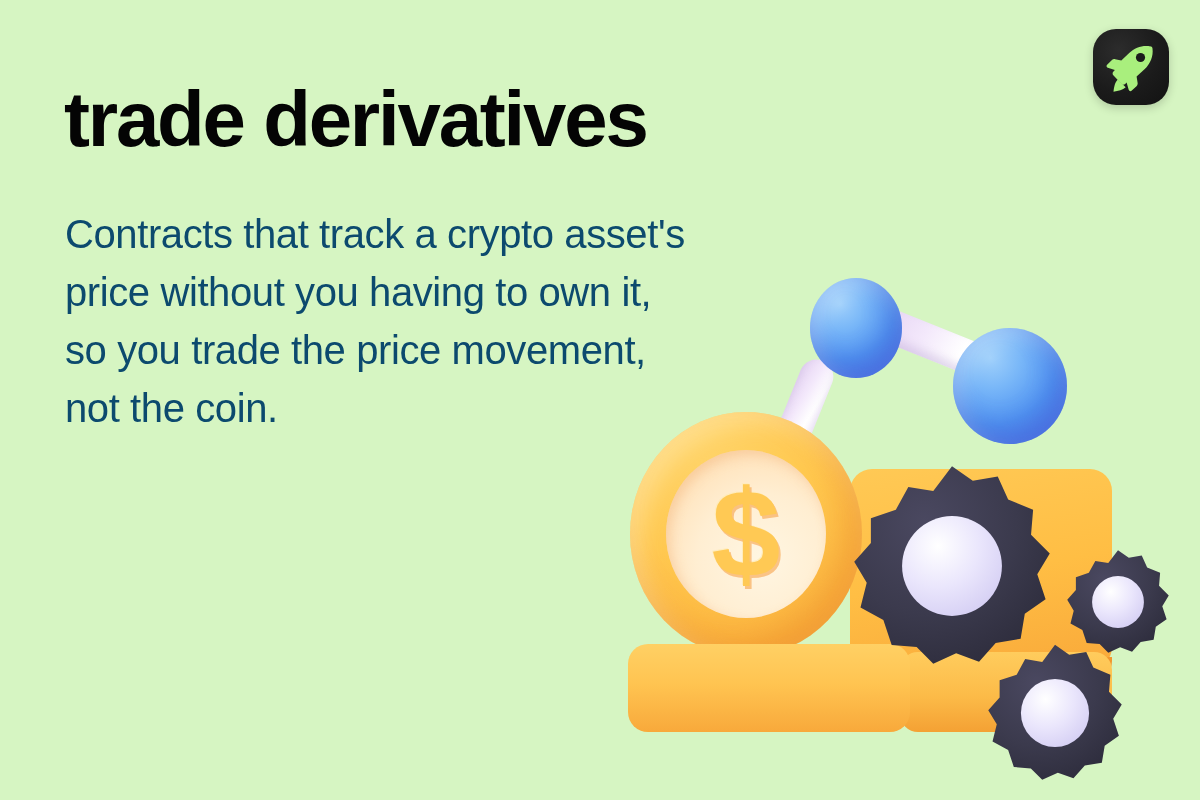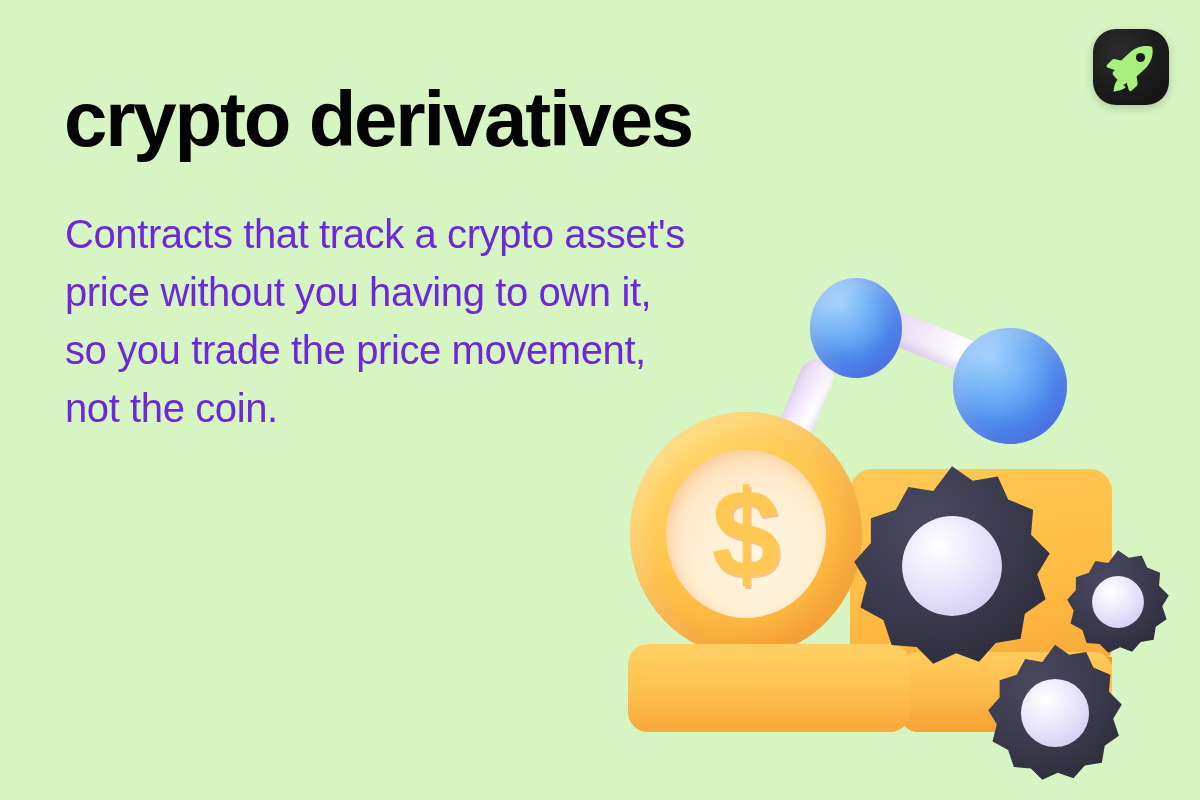--- a/index.html
+++ b/index.html
@@ -32,21 +32,21 @@
   .body-copy {
     position: absolute;
     left: 65px;
     top: 205px;
     margin: 0;
     width: 630px;
     font-size: 40px;
     line-height: 58px;
     font-weight: 400;
     letter-spacing: -0.4px;
-    color: #6d28d9;
+    color: #0c4a6e;
   }
 
   
   .logo-badge {
     position: absolute;
     left: 1093px;
     top: 29px;
     width: 76px;
     height: 76px;
     border-radius: 23px;
@@ -231,21 +231,21 @@
     </div>
 
     <div class="gear gear-mid">
       <svg width="142" height="142" viewBox="0 0 100 100">
         <path fill="url(#gdk)" d="M50 2 L60 9 L72 7 L77 18 L89 23 L88 35 L97 44 L91 54 L95 66 L85 73 L83 85 L71 87 L63 96 L52 92 L41 97 L33 89 L21 88 L17 76 L6 70 L9 58 L3 48 L11 39 L11 27 L23 23 L29 12 L41 14 Z"></path>
         <circle cx="50" cy="50" r="24" fill="url(#ghub)"></circle>
       </svg>
     </div>
   </div>
 
-  <h1 class="title">crypto derivatives</h1>
+  <h1 class="title">trade derivatives</h1>
   <p class="body-copy">Contracts that track a crypto asset's price without you having to own it, so you trade the price movement, not the coin.</p>
 
   <div class="logo-badge">
     <svg width="76" height="76" viewBox="0 0 76 76">
       <g fill="#a9ef7d">
         <path d="M57.5 17.5c-7.8-1.4-15.4 1.1-21.3 6.6l-7.9 7.4-6.1-1.3c-1.3-.3-2.6.1-3.5 1l-4.6 4.5c-1 1-.6 2.7.7 3.1l7.1 2.3-1.4 1.3c-1.1 1-1.2 2.7-.2 3.8l8.1 8.6c1 1.1 2.7 1.1 3.8.1l1.4-1.3 2.1 7.2c.4 1.4 2.1 1.8 3.1.8l4.7-4.4c.9-.9 1.4-2.2 1.1-3.4l-1-6.2 7.9-7.4c5.9-5.5 9-13 8-20.8-.2-1.1-1-1.9-2-2.1z"></path>
       </g>
       <circle cx="47.5" cy="28.5" r="4.6" fill="#1b1b1b"></circle>
       <g fill="#a9ef7d">
         <path d="M24.8 50.6c-3 2.8-3.6 7.4-4.3 12.1 4.8-.9 9.4-1.7 12.2-4.5l-7.9-7.6z"></path>

